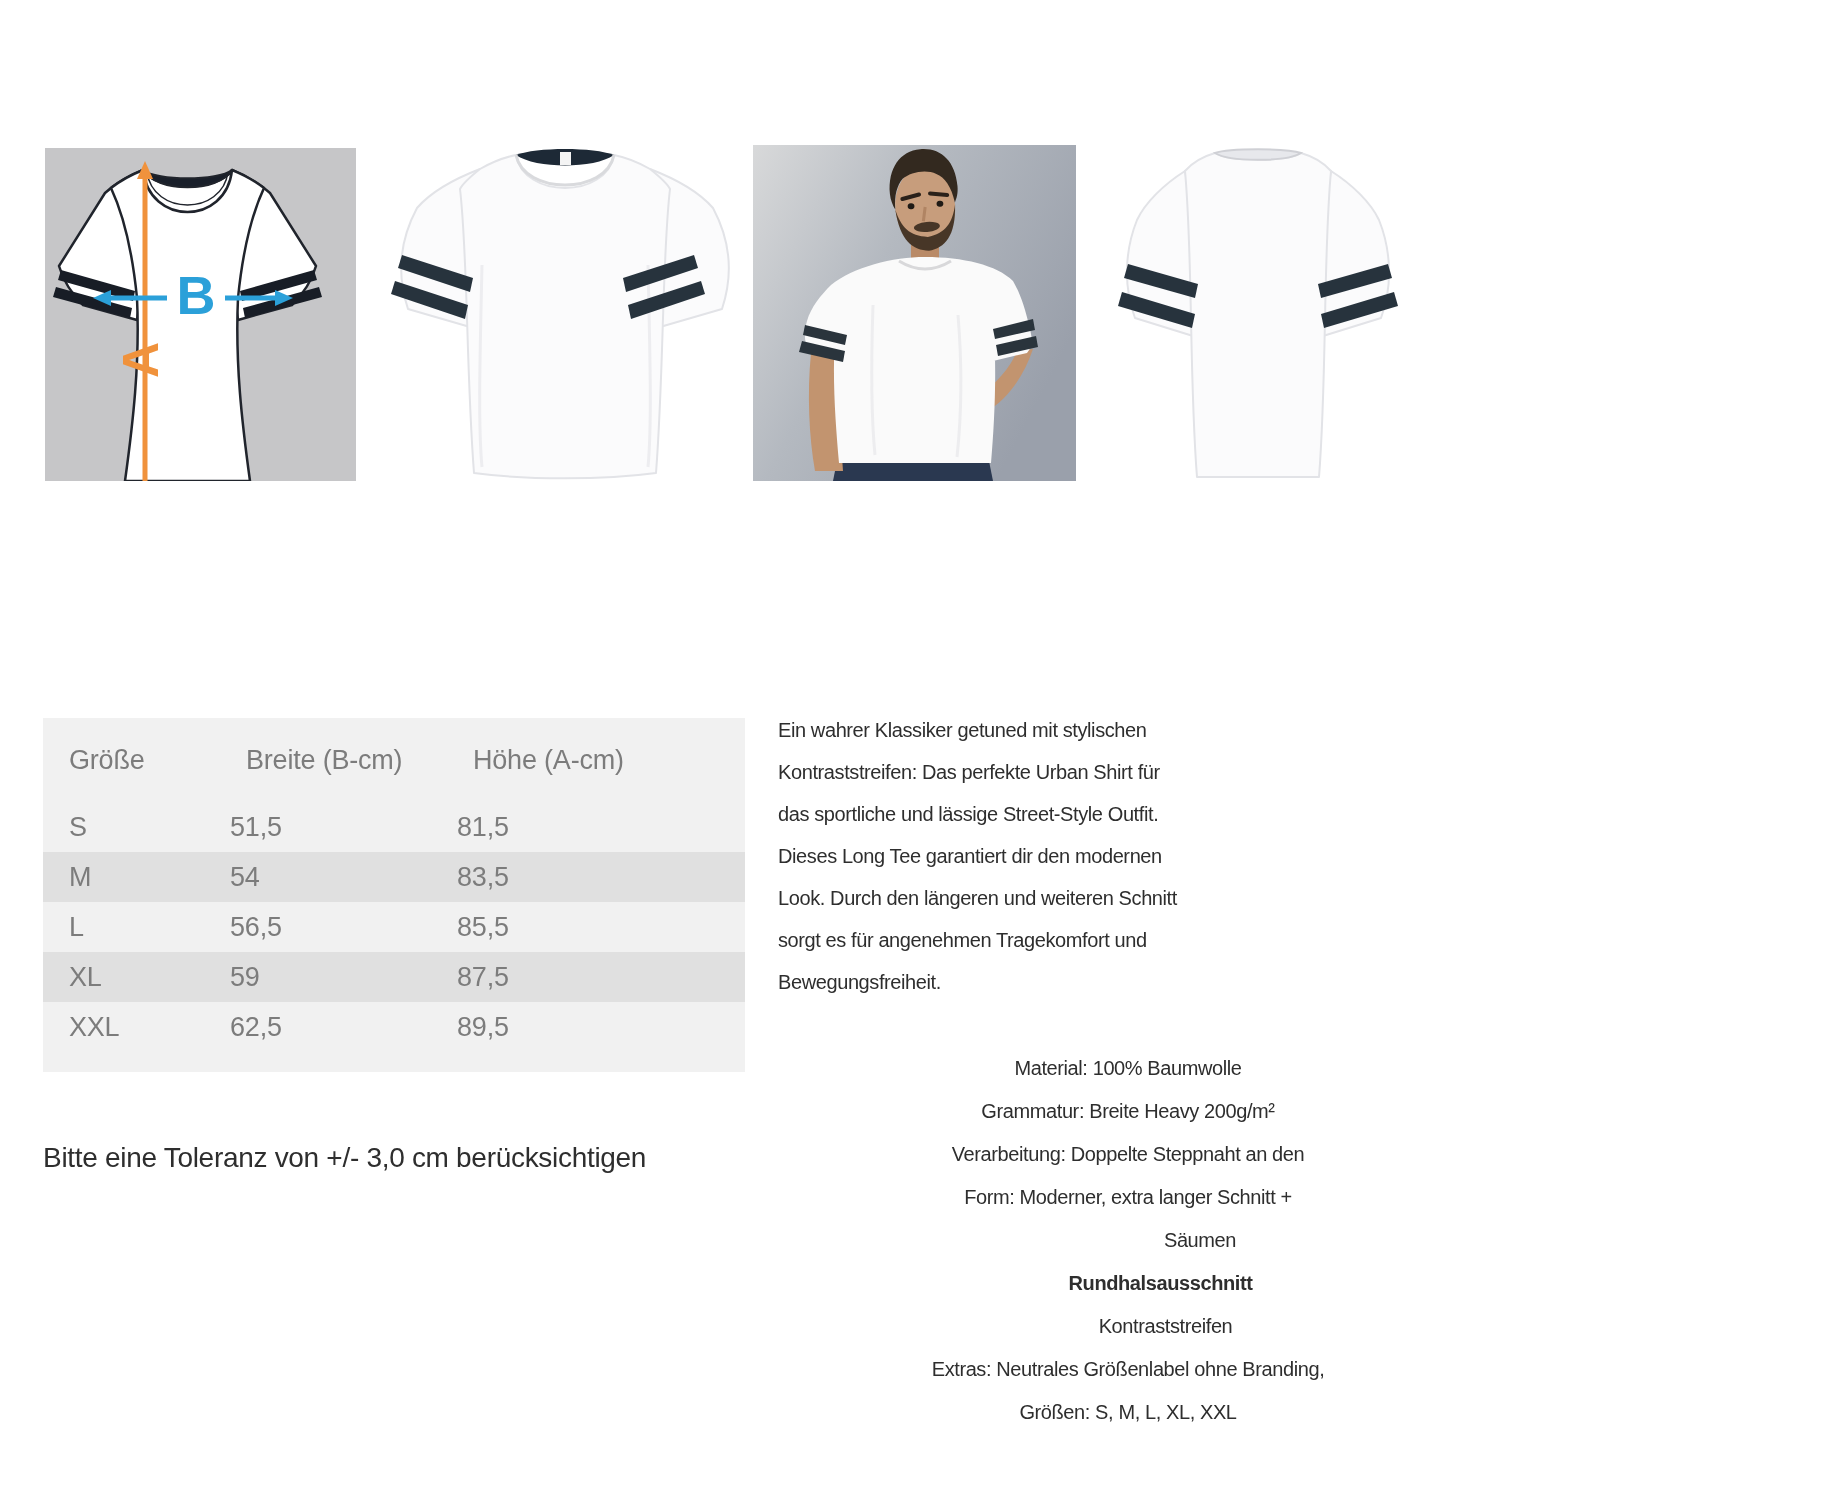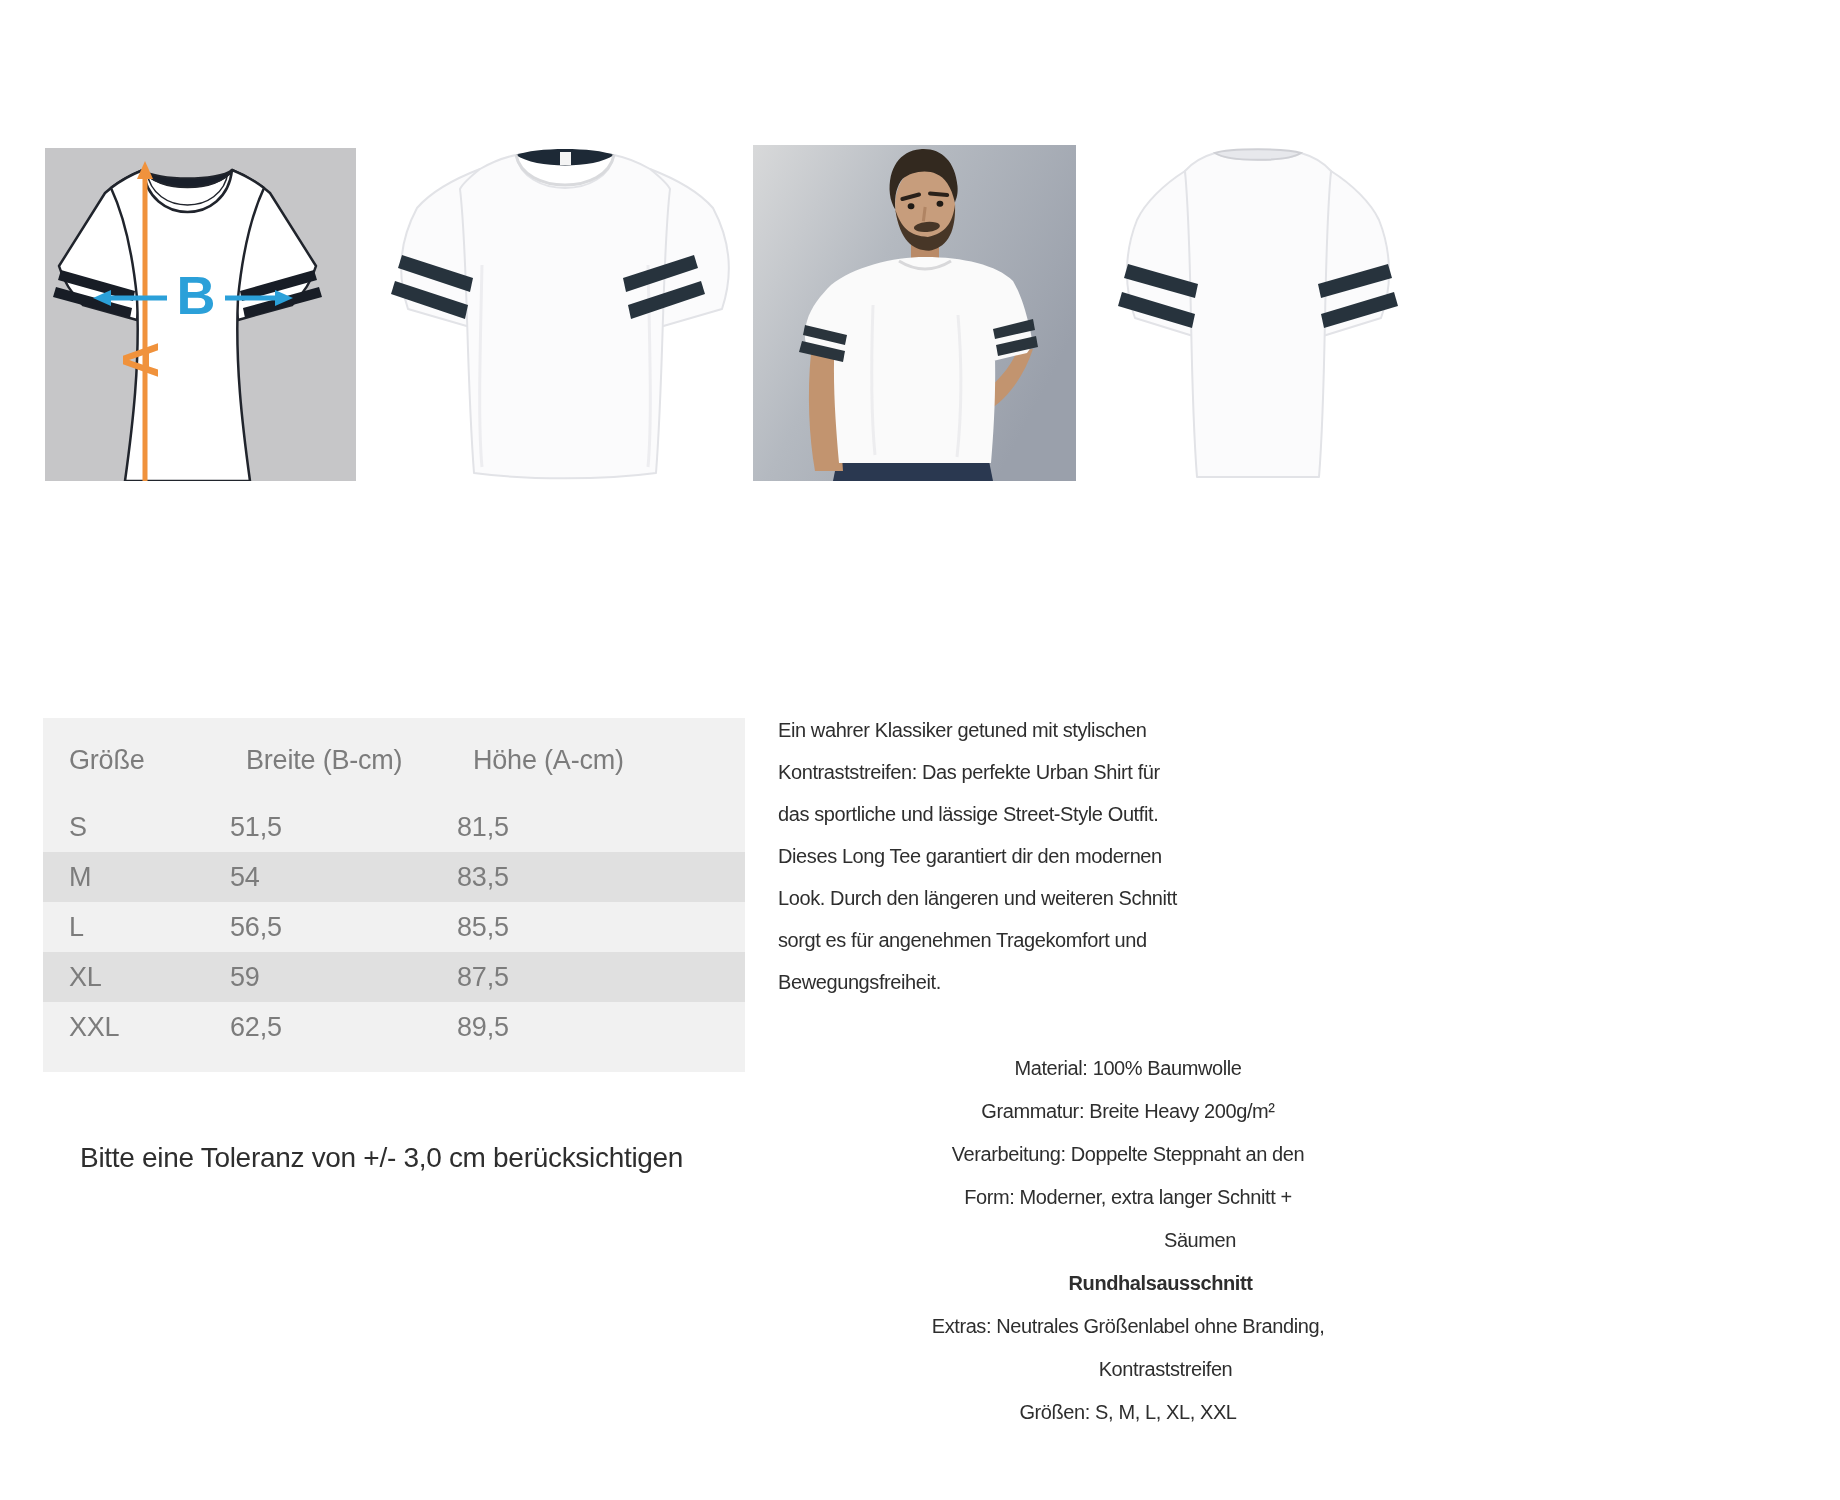--- a/index.html
+++ b/index.html
@@ -20,21 +20,21 @@
   table.size-table{border-collapse:collapse;width:100%;table-layout:fixed;
        font-size:27px;color:#7c7c7c;letter-spacing:-0.2px;}
   table.size-table col.c1{width:187px;}
   table.size-table col.c2{width:227px;}
   table.size-table th{font-weight:normal;text-align:left;height:52px;padding:16px;}
   table.size-table td{height:50px;padding:0;}
   table.size-table th:first-child,table.size-table td:first-child{padding-left:26px;}
   tr.row-dark{background:#e0e0e0;}
 
   .tolerance{position:absolute;left:43px;top:1140px;font-size:28px;line-height:36px;
-       color:#2e2e2e;letter-spacing:-0.3px;white-space:nowrap;margin-left:37px;}
+       color:#2e2e2e;letter-spacing:-0.3px;white-space:nowrap;}
 
   
   .description{position:absolute;left:778px;top:709px;width:700px;
        font-size:20px;line-height:42px;letter-spacing:-0.4px;color:#2e2e2e;}
   .description .intro{white-space:pre-line;margin:0 0 44px 0;}
   .spec-line{line-height:43px;text-align:center;}
   .ind-144{padding-left:144px;}
   .ind-65{padding-left:65px;font-weight:bold;}
   .ind-75{padding-left:75px;}
 </style>
@@ -240,18 +240,18 @@
 Dieses Long Tee garantiert dir den modernen
 Look. Durch den längeren und weiteren Schnitt
 sorgt es für angenehmen Tragekomfort und
 Bewegungsfreiheit.</p>
     <div class="spec-line">Material: 100% Baumwolle</div>
     <div class="spec-line">Grammatur: Breite Heavy 200g/m²</div>
     <div class="spec-line">Verarbeitung: Doppelte Steppnaht an den</div>
     <div class="spec-line">Form: Moderner, extra langer Schnitt +</div>
     <div class="spec-line ind-144">Säumen</div>
     <div class="spec-line ind-65">Rundhalsausschnitt</div>
+    <div class="spec-line ind-75">Kontraststreifen</div>
     <div class="spec-line">Extras: Neutrales Größenlabel ohne Branding,</div>
-    <div class="spec-line ind-75">Kontraststreifen</div>
     <div class="spec-line">Größen: S, M, L, XL, XXL</div>
   </div>
 
 </div>
 
 </body></html>

